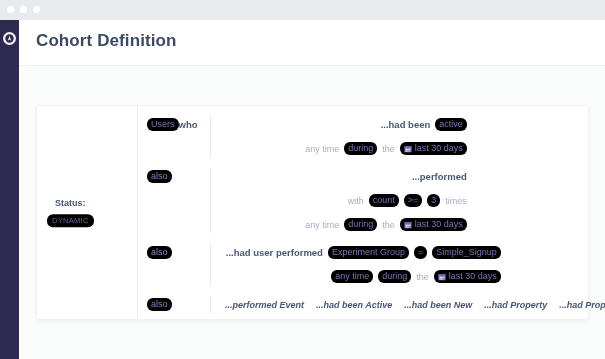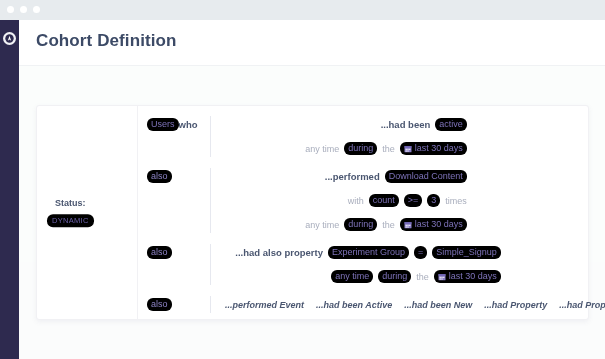--- a/index.html
+++ b/index.html
@@ -275,21 +275,20 @@
         </div>
 
         <div class="clause">
           <div class="clause-connector">
             <span class="chip also">also</span>
           </div>
           <div class="rail"></div>
           <div class="clause-body">
             <div class="line">
               <span class="strong">...performed</span>
-              <span class="chip">Download Content</span>
             </div>
             <div class="line">
               <span class="muted">with</span>
               <span class="chip">count</span>
               <span class="chip">&gt;=</span>
               <span class="chip">3</span>
               <span class="muted">times</span>
             </div>
             <div class="line last">
               <span class="muted">any time</span>
@@ -311,21 +310,21 @@
           </div>
         </div>
 
         <div class="clause">
           <div class="clause-connector">
             <span class="chip also">also</span>
           </div>
           <div class="rail"></div>
           <div class="clause-body">
             <div class="line" style="padding-right:131px;">
-              <span class="strong">...had also property</span>
+              <span class="strong">...had user performed</span>
               <span class="chip">Experiment Group</span>
               <span class="chip">=</span>
               <span class="chip">Simple_Signup</span>
             </div>
             <div class="line last" style="padding-right:131px;">
               <span class="chip">any time</span>
               <span class="chip">during</span>
               <span class="muted">the</span>
               <span class="chip">
                 <svg class="cal-icon" width="8" height="8" viewBox="0 0 8 8">

